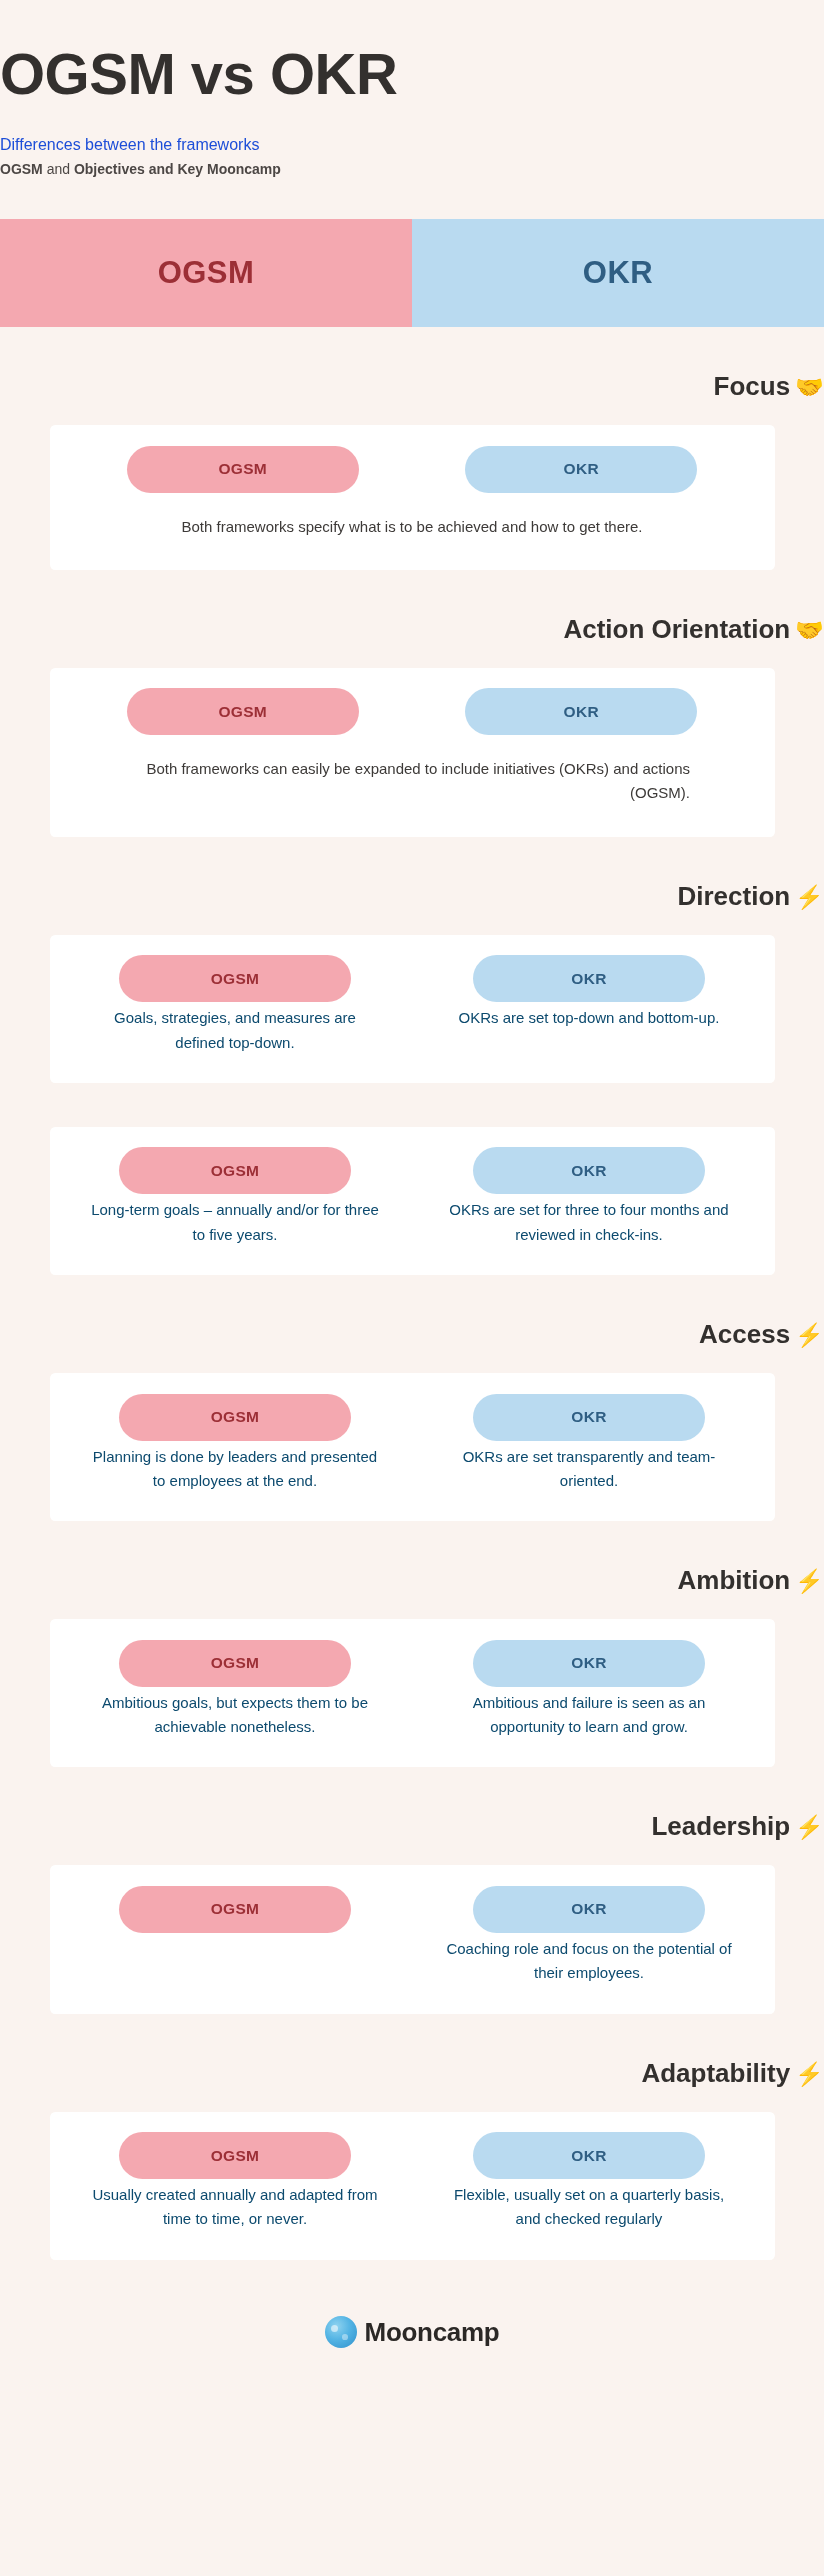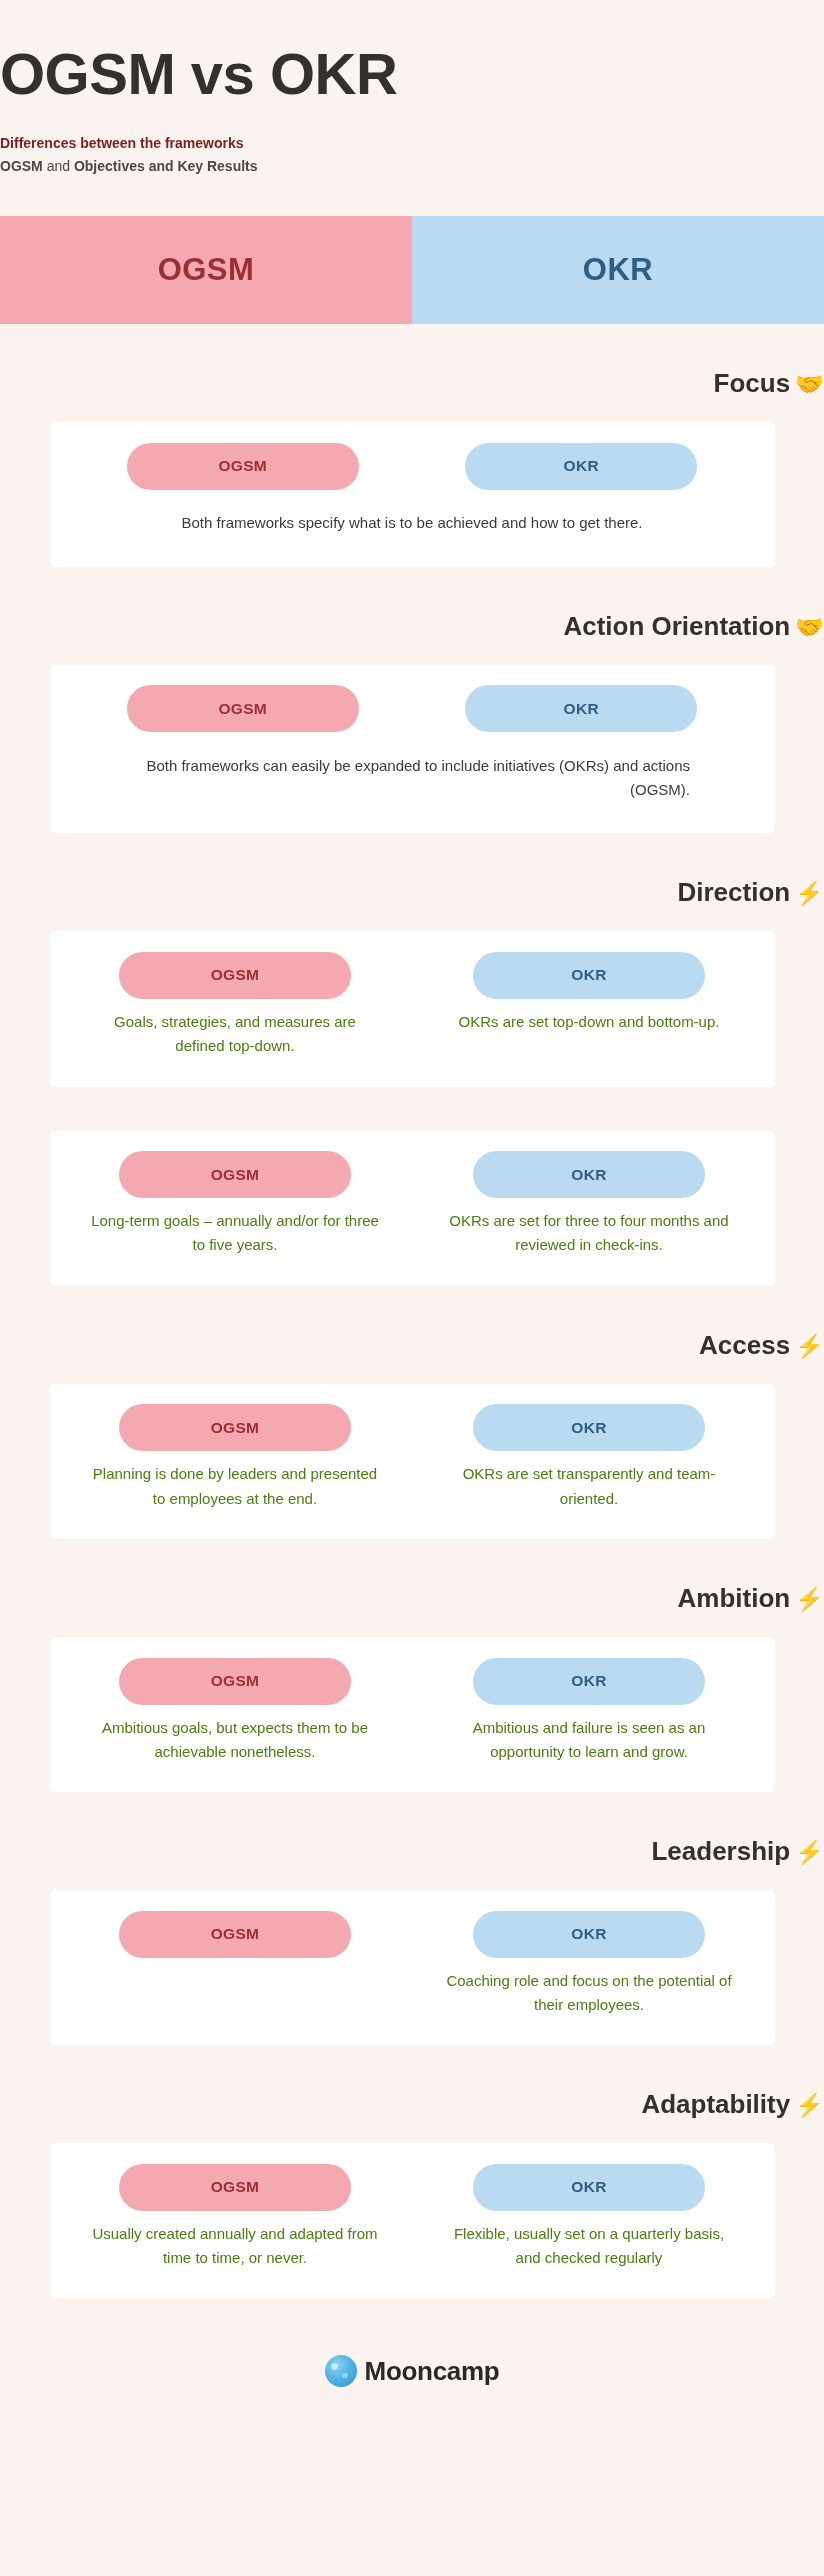--- a/index.html
+++ b/index.html
@@ -30,23 +30,22 @@
     font-weight: bold;
     color: #33302e;
     letter-spacing: -0.5px;
     line-height: 1.05;
   }
   .subtitle-wrap {
     margin-top: 27px;
     line-height: 1.65;
   }
   .subtitle-line1 {
-    font-size: 14px;
-    color: #7f1d1d;
-    font-weight: bold;
+    font-size: 16px;
+    color: #1d4ed8;
   }
   .subtitle-line2 {
     font-size: 14px;
     color: #4c4745;
   }
   .subtitle-line2 b { font-weight: bold; }
 
   
   .bands {
     margin-top: 38px;
@@ -119,25 +118,25 @@
     height: 47px;
     border-radius: 24px;
     font-size: 15.5px;
     font-weight: bold;
     letter-spacing: 0.3px;
   }
   .pill-ogsm { background: #f4a8b0; color: #9c2f36; }
   .pill-okr  { background: #b9daf0; color: #2f5e83; }
 
   .col-text {
-    margin-top: 11px;
+    margin-top: 4px;
     text-align: center;
     font-size: 15px;
     line-height: 1.62;
-    color: #4d7c0f;
+    color: #0c4a6e;
     max-width: 289px;
   }
 
   
   .card-shared-body {
     width: 100%;
     display: flex;
     flex-direction: column;
     align-items: center;
   }
@@ -202,21 +201,21 @@
 </head>
 <body>
 
 <div class="page">
 
   <div class="header">
     <div class="title">OGSM vs OKR</div>
     <div class="subtitle-wrap">
       <div class="subtitle-line1">Differences between the frameworks</div>
       <div class="subtitle-line2">
-        <b>OGSM</b><span> and </span><b>Objectives and Key Results</b>
+        <b>OGSM</b><span> and </span><b>Objectives and Key Mooncamp</b>
       </div>
     </div>
   </div>
 
   <div class="bands">
     <div class="band band-ogsm">
       <span class="band-label">OGSM</span>
     </div>
     <div class="band band-okr">
       <span class="band-label">OKR</span>

